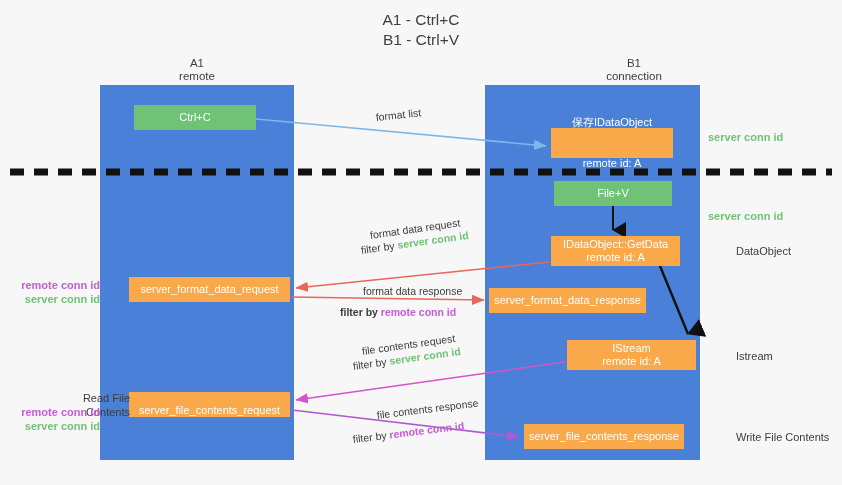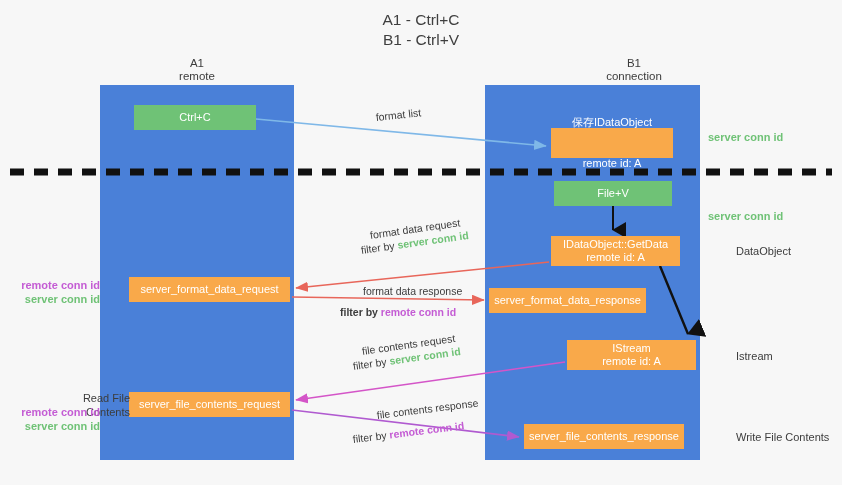--- a/index.html
+++ b/index.html
@@ -39,21 +39,21 @@
     display:flex;flex-direction:column;align-items:center;justify-content:center;
     color:#ffffff;font-size:11px;line-height:13.5px;text-align:center;
   }
   .box .l2{display:block;}
   .orange{background:#f9a94a;}
   .green{background:#6fc276;}
 
   
   #box-ctrlc{left:134px;top:105px;width:122px;height:25px;}
   #box-sfdreq{left:129px;top:277px;width:161px;height:25px;}
-  #box-sfcreq{left:129px;top:392px;width:161px;height:25px;}
+  #box-sfcreq{left:129px;top:392px;width:161px;height:25px;justify-content:flex-end;}
 
   
   #box-idataobject{left:551px;top:128px;width:122px;height:30px;gap:28px;}
   #box-ctrlv{left:554px;top:181px;width:118px;height:25px;}
   #box-getdata{left:551px;top:236px;width:129px;height:30px;}
   #box-istream{left:567px;top:340px;width:129px;height:30px;}
   #box-sfdresp{left:489px;top:288px;width:157px;height:25px;}
   #box-sfcresp{left:524px;top:424px;width:160px;height:25px;}
 
   

